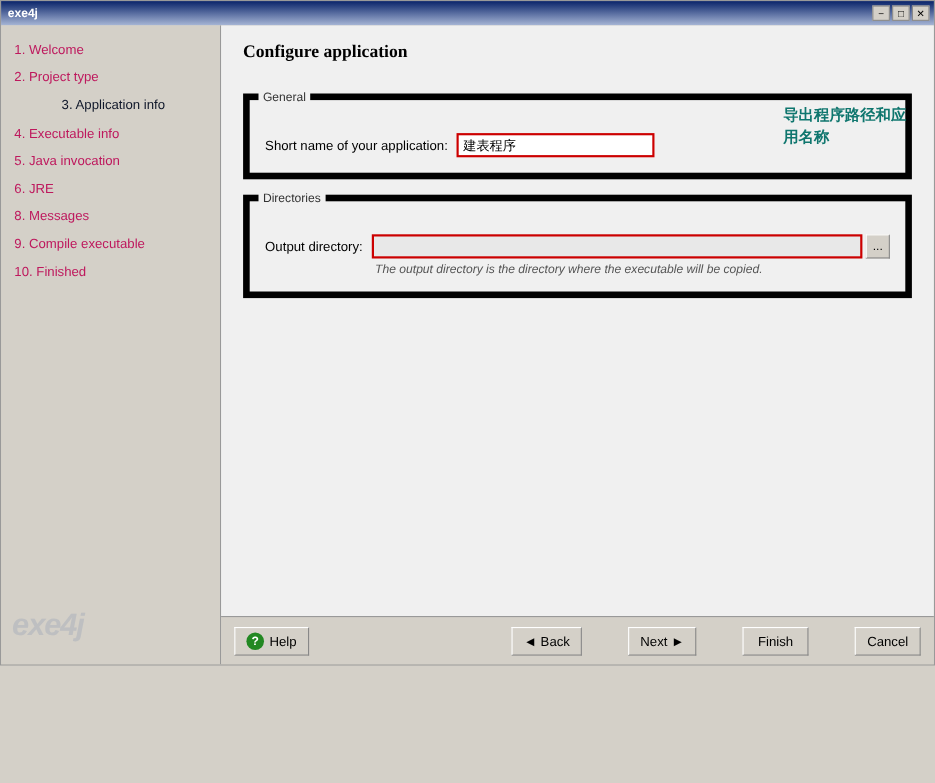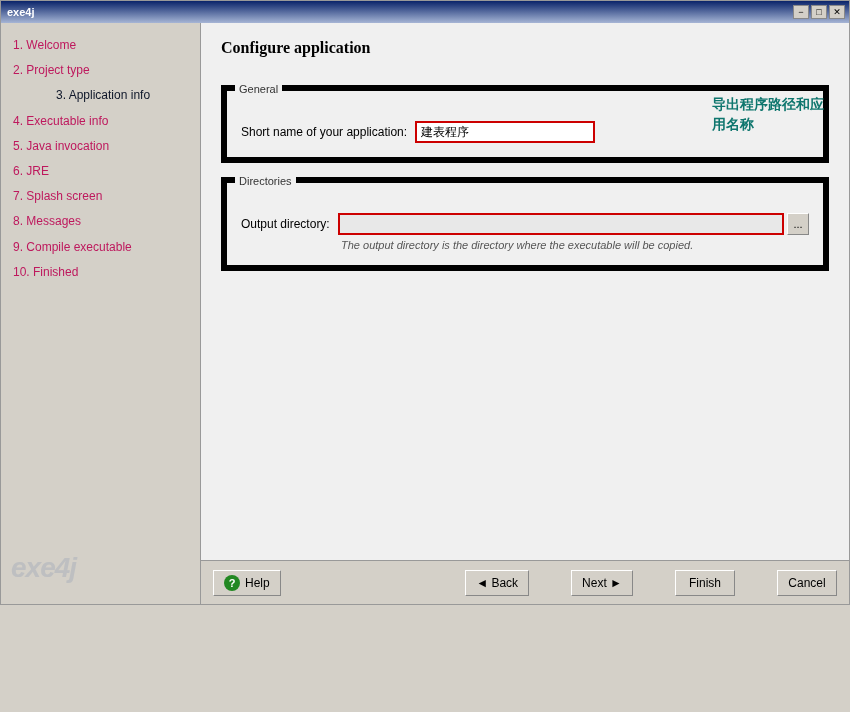--- a/index.html
+++ b/index.html
@@ -284,21 +284,20 @@
 
   <div class="window-body">
 
     <div class="sidebar">
       <div class="sidebar-item">1.  Welcome</div>
       <div class="sidebar-item">2.  Project type</div>
       <div class="sidebar-item active">3.  Application info</div>
       <div class="sidebar-item">4.  Executable info</div>
       <div class="sidebar-item">5.  Java invocation</div>
       <div class="sidebar-item">6.  JRE</div>
-      <div class="sidebar-item">7.  Splash screen</div>
       <div class="sidebar-item">8.  Messages</div>
       <div class="sidebar-item">9.  Compile executable</div>
       <div class="sidebar-item">10. Finished</div>
       <div class="sidebar-watermark">exe4j</div>
     </div>
 
     <div class="main-area">
       <div class="main-content">
         <div class="page-title">Configure application</div>
 

